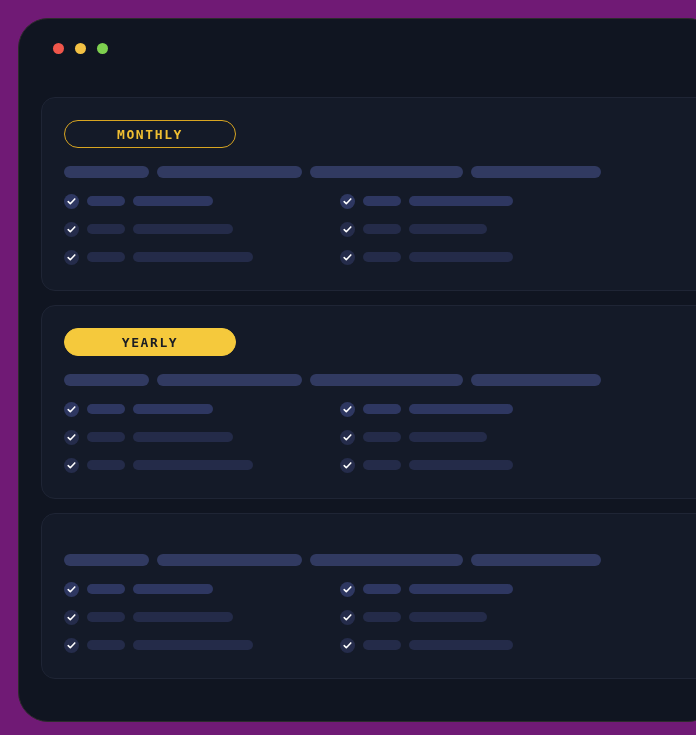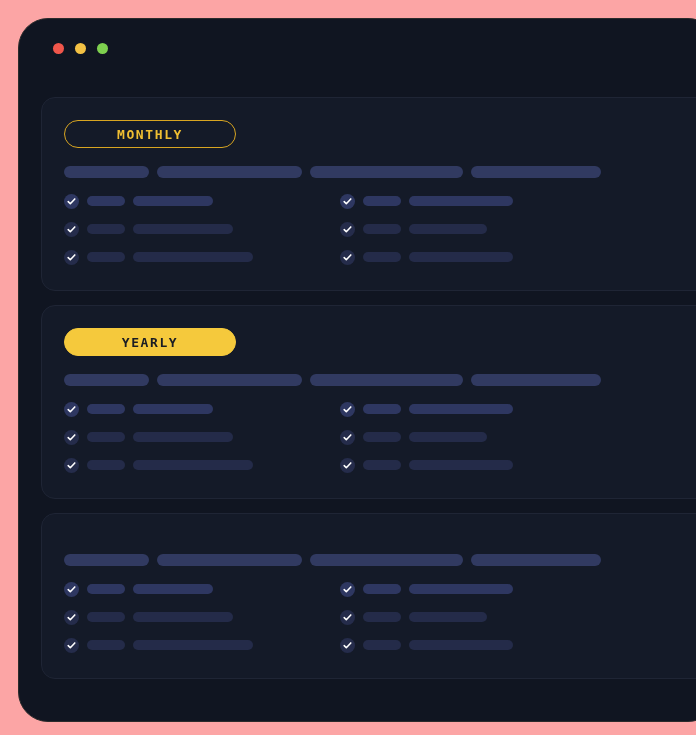--- a/index.html
+++ b/index.html
@@ -9,21 +9,21 @@
     width: 696px;
     height: 735px;
     overflow: hidden;
     font-family: "Liberation Sans", sans-serif;
   }
 
   #app-root {
     position: relative;
     width: 696px;
     height: 735px;
-    background: #fca5a5;
+    background: #701a75;
   }
 
   
   .window {
     position: absolute;
     left: 18px;
     top: 18px;
     width: 700px;      
     height: 704px;
     background: #101521;

